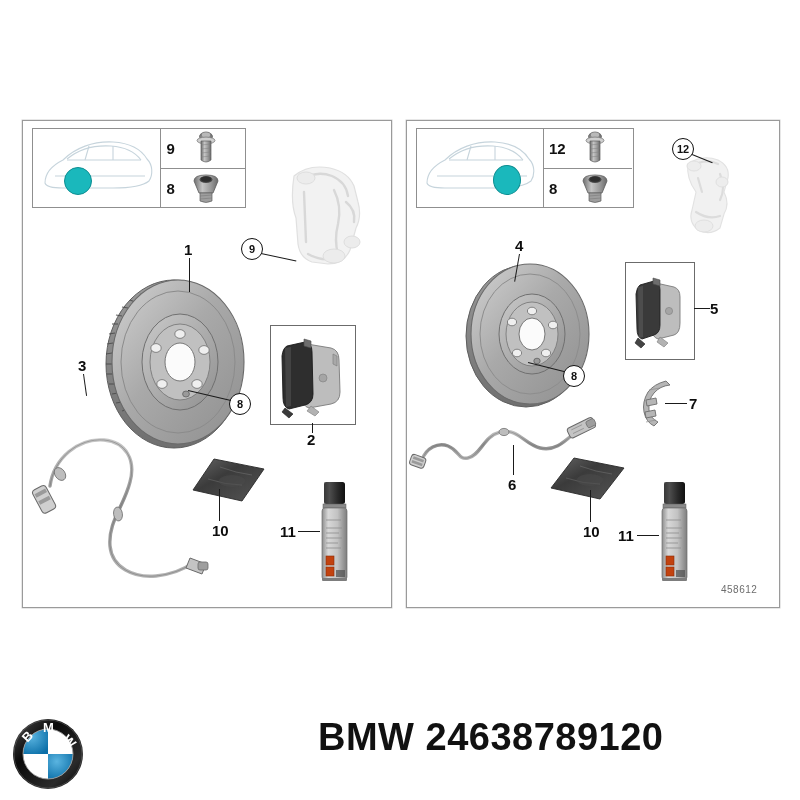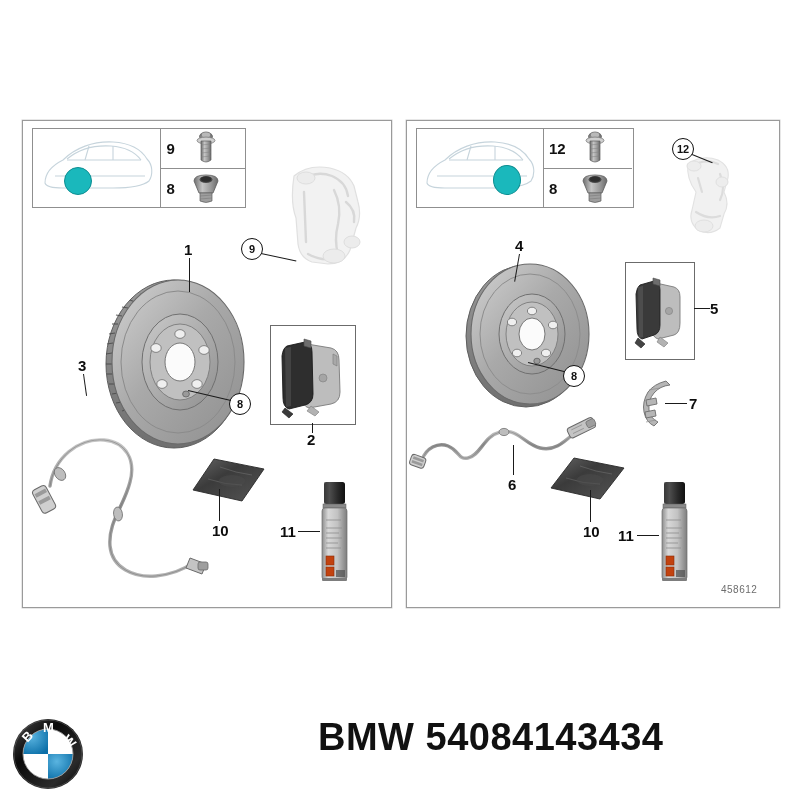--- a/index.html
+++ b/index.html
@@ -539,15 +539,15 @@
     <path d="M36 11 A25 25 0 0 0 11 36 L36 36 Z" fill="url(#gLogoBlue)"></path>
     <path d="M36 36 L61 36 A25 25 0 0 1 36 61 Z" fill="url(#gLogoBlue)"></path>
     <circle cx="36" cy="36" r="25" fill="none" stroke="#9a9a9a" stroke-width=".9"></circle>
     <g fill="#ffffff" font-family="Liberation Sans, sans-serif" font-size="13" font-weight="bold">
       <text x="15.5" y="25" transform="rotate(-47 15.5 25)">B</text>
       <text x="31" y="13.5">M</text>
       <text x="50" y="22" transform="rotate(46 50 22)">W</text>
     </g>
   </svg>
 
-  <div id="footer-brand">BMW 54084143434</div>
+  <div id="footer-brand">BMW 24638789120</div>
 
 </div>
 
 </body></html>

